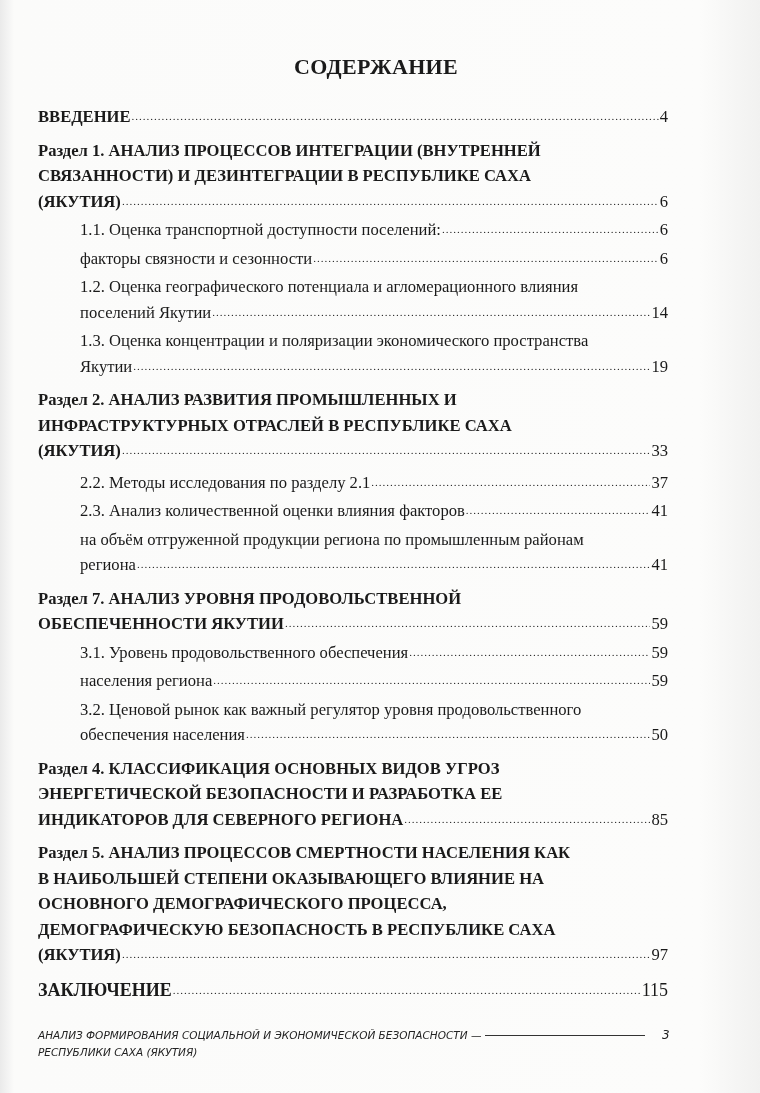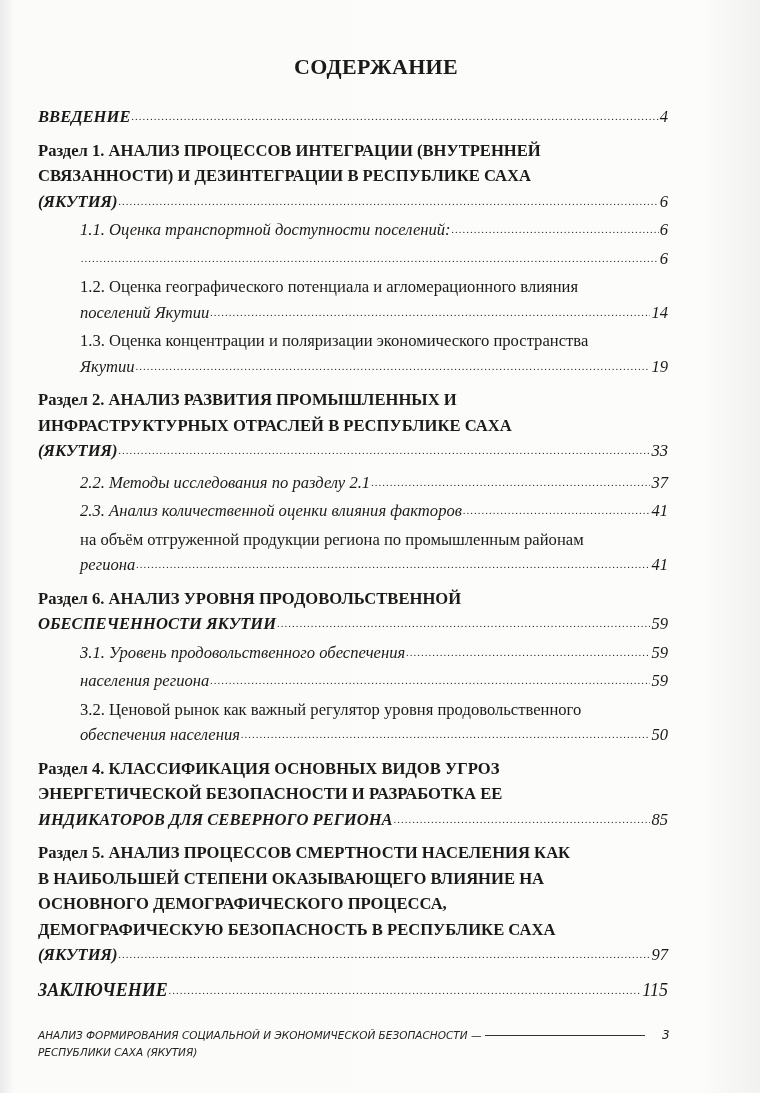--- a/index.html
+++ b/index.html
@@ -15,21 +15,21 @@
     background: linear-gradient(90deg, #eaeaea 0px, #fbfbfa 14px, #fcfcfb 700px, #f1f1f0 760px);
   }
   .title {
     position: absolute; top: 54px; left: 0; width: 752px;
     text-align: center; font-weight: bold; font-size: 22px; letter-spacing: 0.3px;
   }
   .toc { position: absolute; left: 38px; width: 630px; top: 104px; }
   .entry { font-size: 16.6px; line-height: 25.5px; }
   .entry.bold { font-weight: bold; }
   .entry.sub { padding-left: 42px; }
-  .line { display: flex; align-items: flex-start; white-space: nowrap; font-style: italic; }
+  .line { display: flex; align-items: flex-start; white-space: nowrap; }
   .line .txt { flex: 0 0 auto; }
   .line .dots { flex: 1 1 auto; overflow: hidden; margin: 0 1px; font-weight: normal; font-size: 11px; letter-spacing: 1px; }
   .line .dots::before { content: "........................................................................................................................................................................................................................................"; }
   .line .pg { flex: 0 0 auto; font-weight: normal; }
   .gap { height: 8px; }
   .gap-sm { height: 3px; }
   .big { font-size: 18px; line-height: 28px; }
   .footer {
     position: absolute; left: 38px; top: 1027px; width: 640px;
     font-family: "DejaVu Sans", sans-serif; font-style: italic; font-size: 10.5px; color: #222;
@@ -67,20 +67,21 @@
       <div class="entry sub">
         <div class="line">
           <span class="txt">1.1. Оценка транспортной доступности поселений: </span>
           <span class="dots"></span>
           <span class="pg">6</span>
         </div>
       </div>
       <div class="gap-sm"></div>
       <div class="entry sub">
         <div class="line">
+          <span class="txt">факторы связности и сезонности</span>
           <span class="dots"></span>
           <span class="pg">6</span>
         </div>
       </div>
       <div class="gap-sm"></div>
       <div class="entry sub">
         <div class=""><span class="txt">1.2. Оценка географического потенциала и агломерационного влияния</span></div>
         <div class="line">
           <span class="txt">поселений Якутии </span>
           <span class="dots"></span>
@@ -127,21 +128,21 @@
       <div class="entry sub">
         <div class=""><span class="txt">на объём отгруженной продукции региона по промышленным районам</span></div>
         <div class="line">
           <span class="txt">региона </span>
           <span class="dots"></span>
           <span class="pg">41</span>
         </div>
       </div>
       <div class="gap"></div>
       <div class="entry bold">
-        <div class=""><span class="txt">Раздел 6. АНАЛИЗ УРОВНЯ ПРОДОВОЛЬСТВЕННОЙ</span></div>
+        <div class=""><span class="txt">Раздел 7. АНАЛИЗ УРОВНЯ ПРОДОВОЛЬСТВЕННОЙ</span></div>
         <div class="line">
           <span class="txt">ОБЕСПЕЧЕННОСТИ ЯКУТИИ </span>
           <span class="dots"></span>
           <span class="pg">59</span>
         </div>
       </div>
       <div class="gap-sm"></div>
       <div class="entry sub">
         <div class="line">
           <span class="txt">3.1. Уровень продовольственного обеспечения </span>

